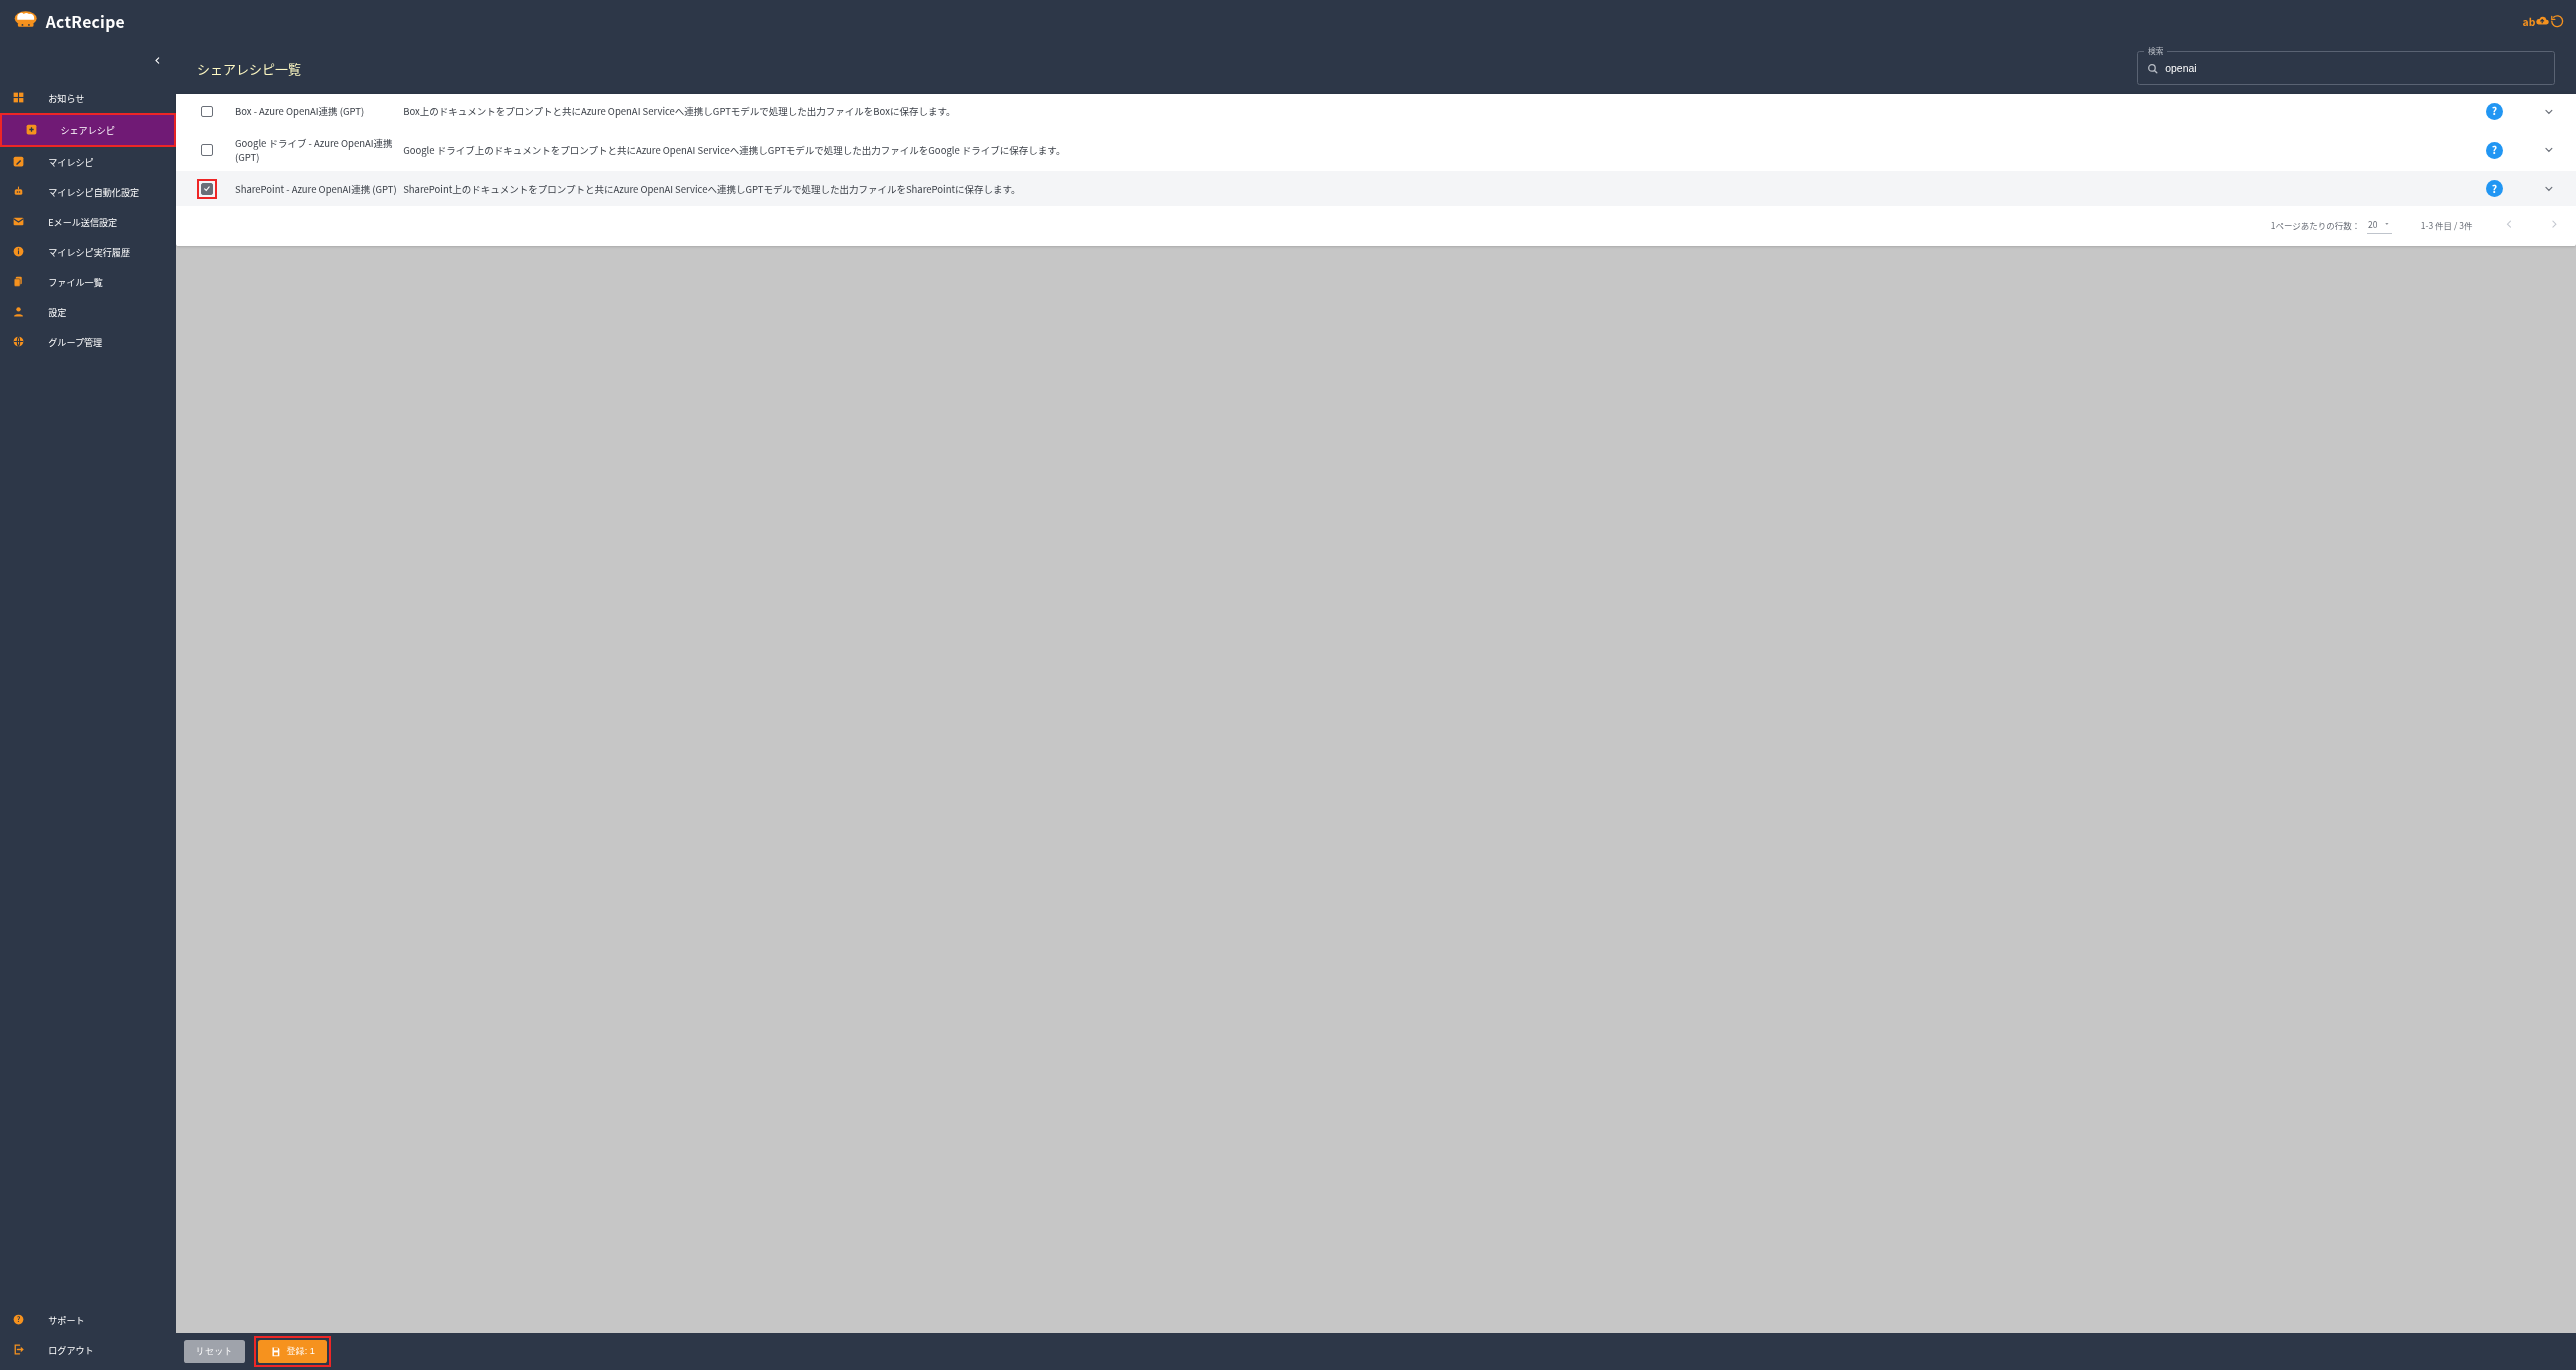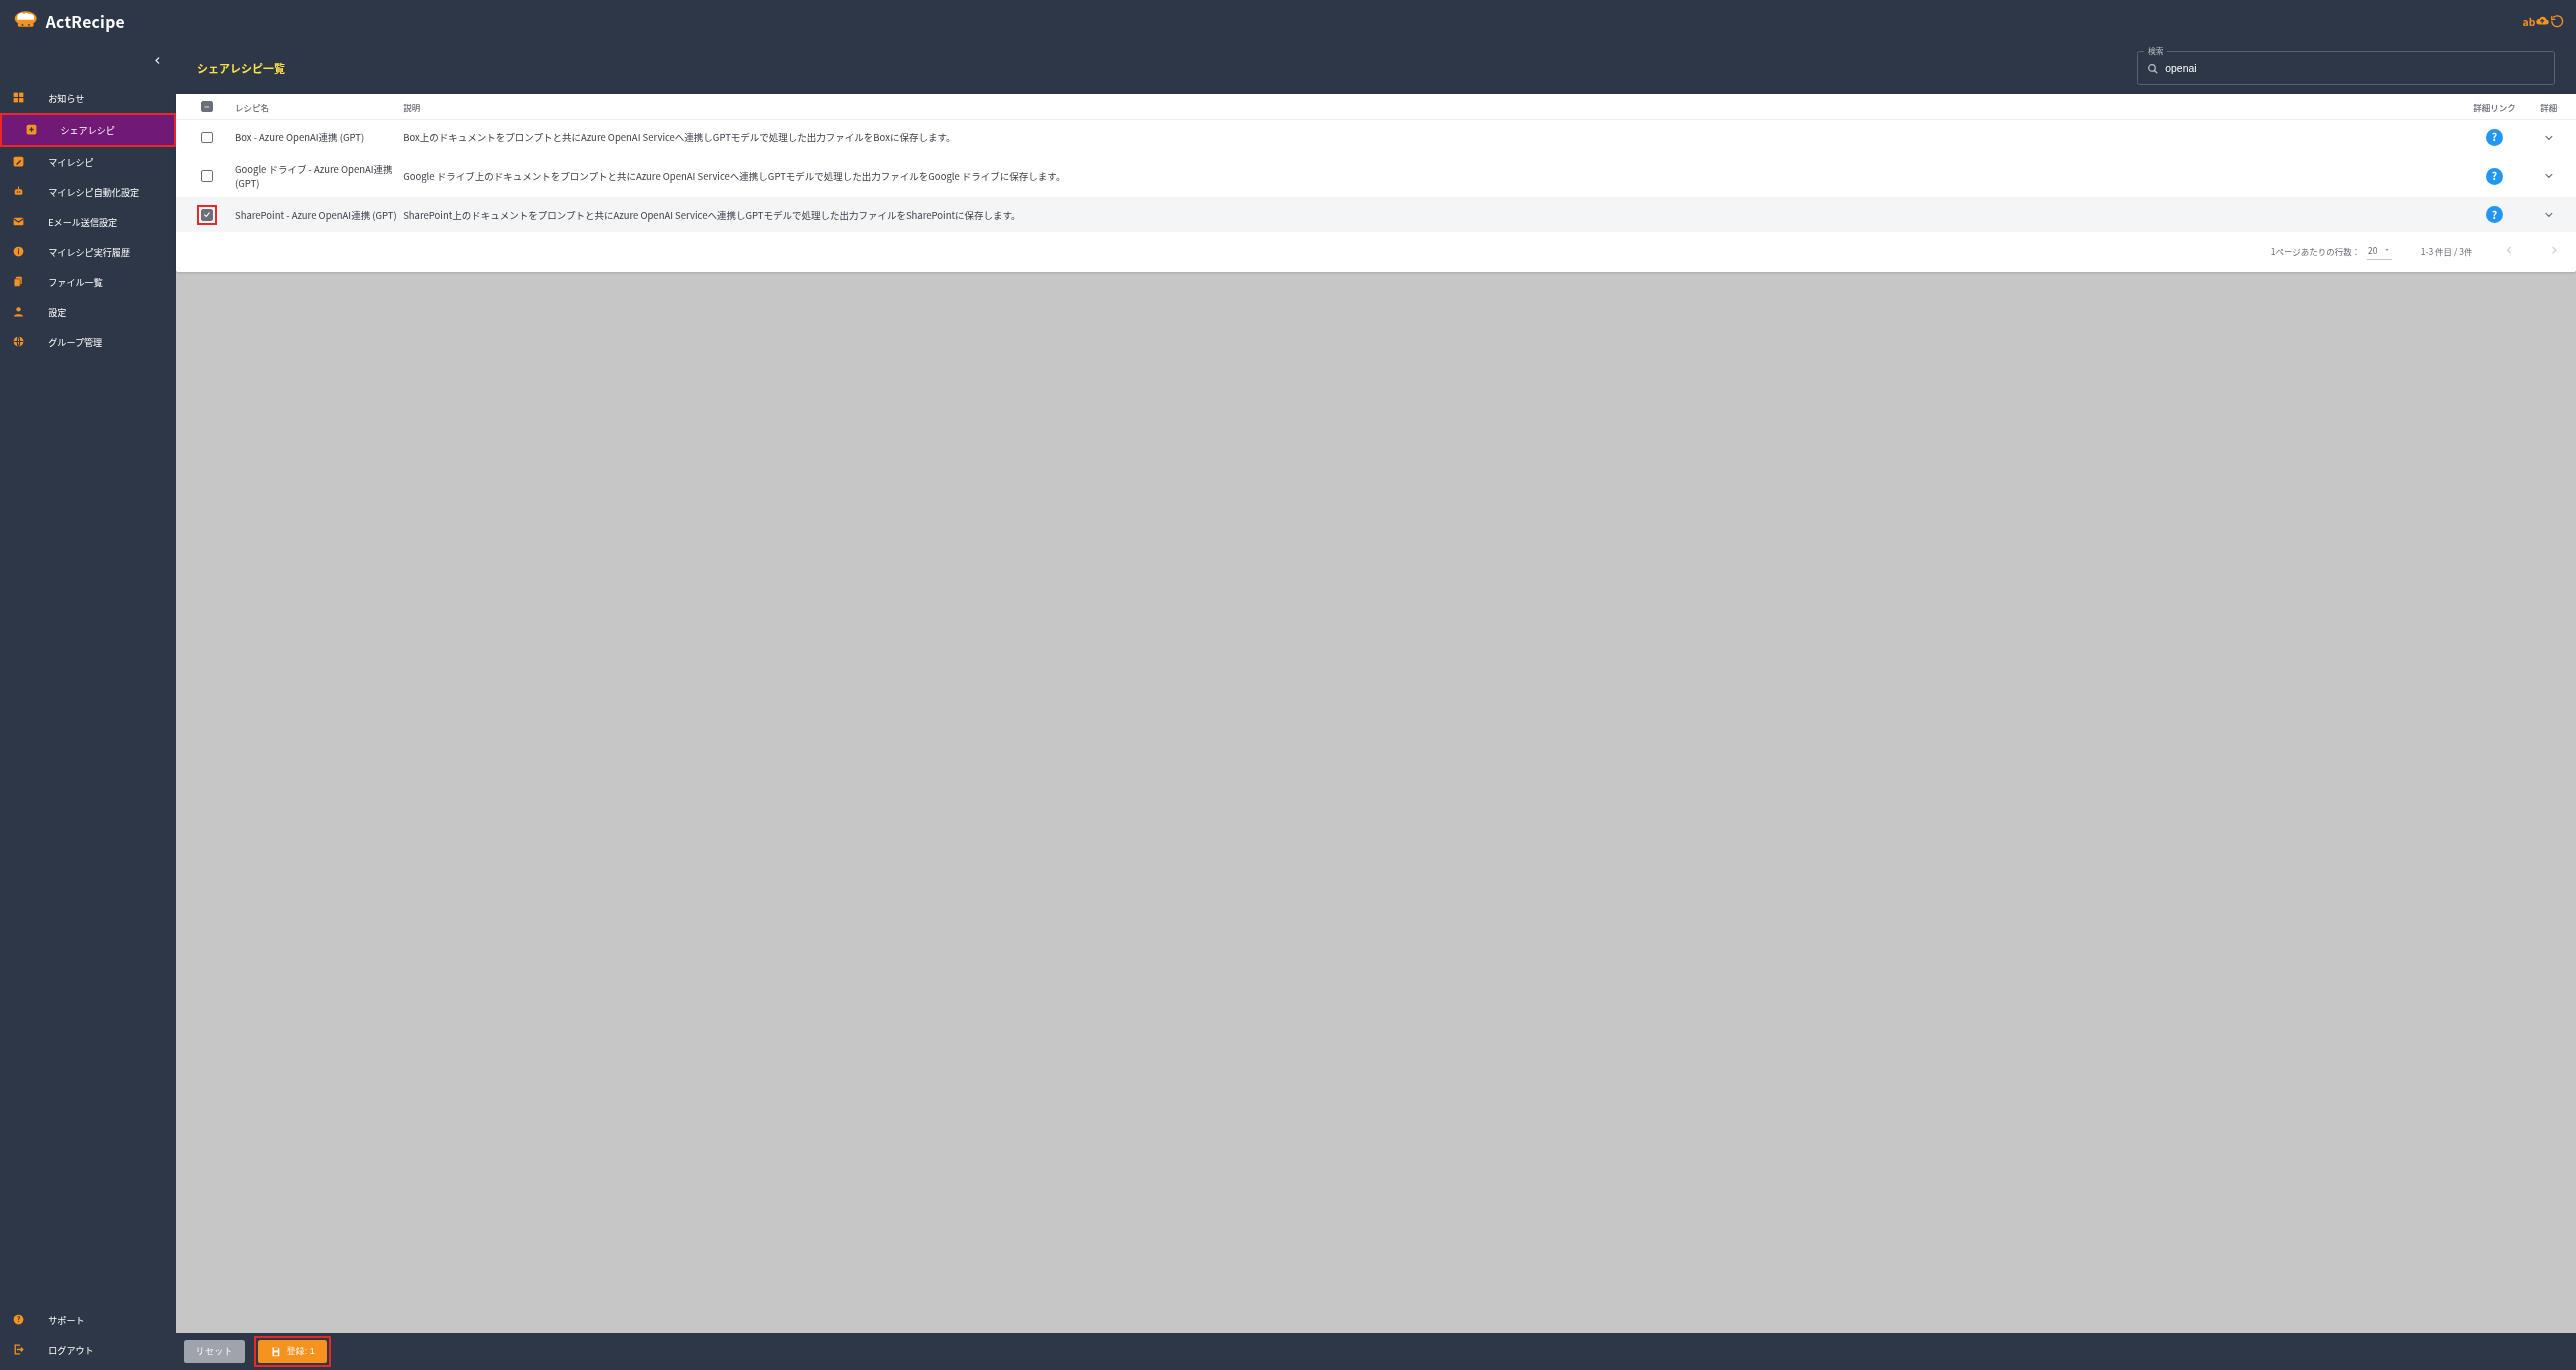--- a/index.html
+++ b/index.html
@@ -74,21 +74,21 @@
   }
 
   
   .page-head {
     background: #2d3748;
     height: 52px;
     display: flex; align-items: center;
     padding: 0 21px;
     gap: 15.7px;
   }
-  .page-title { color: #fde047; font-size: 11px; font-weight: 700; flex: 0 0 auto; }
+  .page-title { color: #fef9c3; font-size: 13px; font-weight: 400; flex: 0 0 auto; }
   .head-spacer { flex: 1; }
   .search-wrap {
     position: relative;
     width: 418px;
     max-width: 52%;
   }
   .search-fieldset {
     border: 0.7px solid #5a6373;
     border-radius: 2.6px;
     padding: 0 7.8px;
@@ -389,33 +389,20 @@
                   <path d="M20 20l-4-4"></path>
                 </svg>
             </span>
             <input class="search-input" value="openai" style="">
           </div>
         </div>
       </div>
 
       <div class="card">
         <div class="tbl">
-          <div class="thead">
-            <div class="cell-check">
-              <span class="chk indet">
-                <svg width="7.8" height="7.8" viewBox="0 0 24 24">
-                    <rect x="5" y="11" width="14" height="2.5" fill="#fff"></rect>
-                  </svg>
-              </span>
-            </div>
-            <div>レシピ名</div>
-            <div>説明</div>
-            <div style="text-align:center;">詳細リンク</div>
-            <div style="text-align:center;">詳細</div>
-          </div>
 
           <div class="trow">
             <div class="cell-check">
               <span class="chk"></span>
             </div>
             <div>Box - Azure OpenAI連携 (GPT)</div>
             <div>Box上のドキュメントをプロンプトと共にAzure OpenAI Serviceへ連携しGPTモデルで処理した出力ファイルをBoxに保存します。</div>
             <div style="text-align:center;">
               <span class="help-circle">?</span>
             </div>

